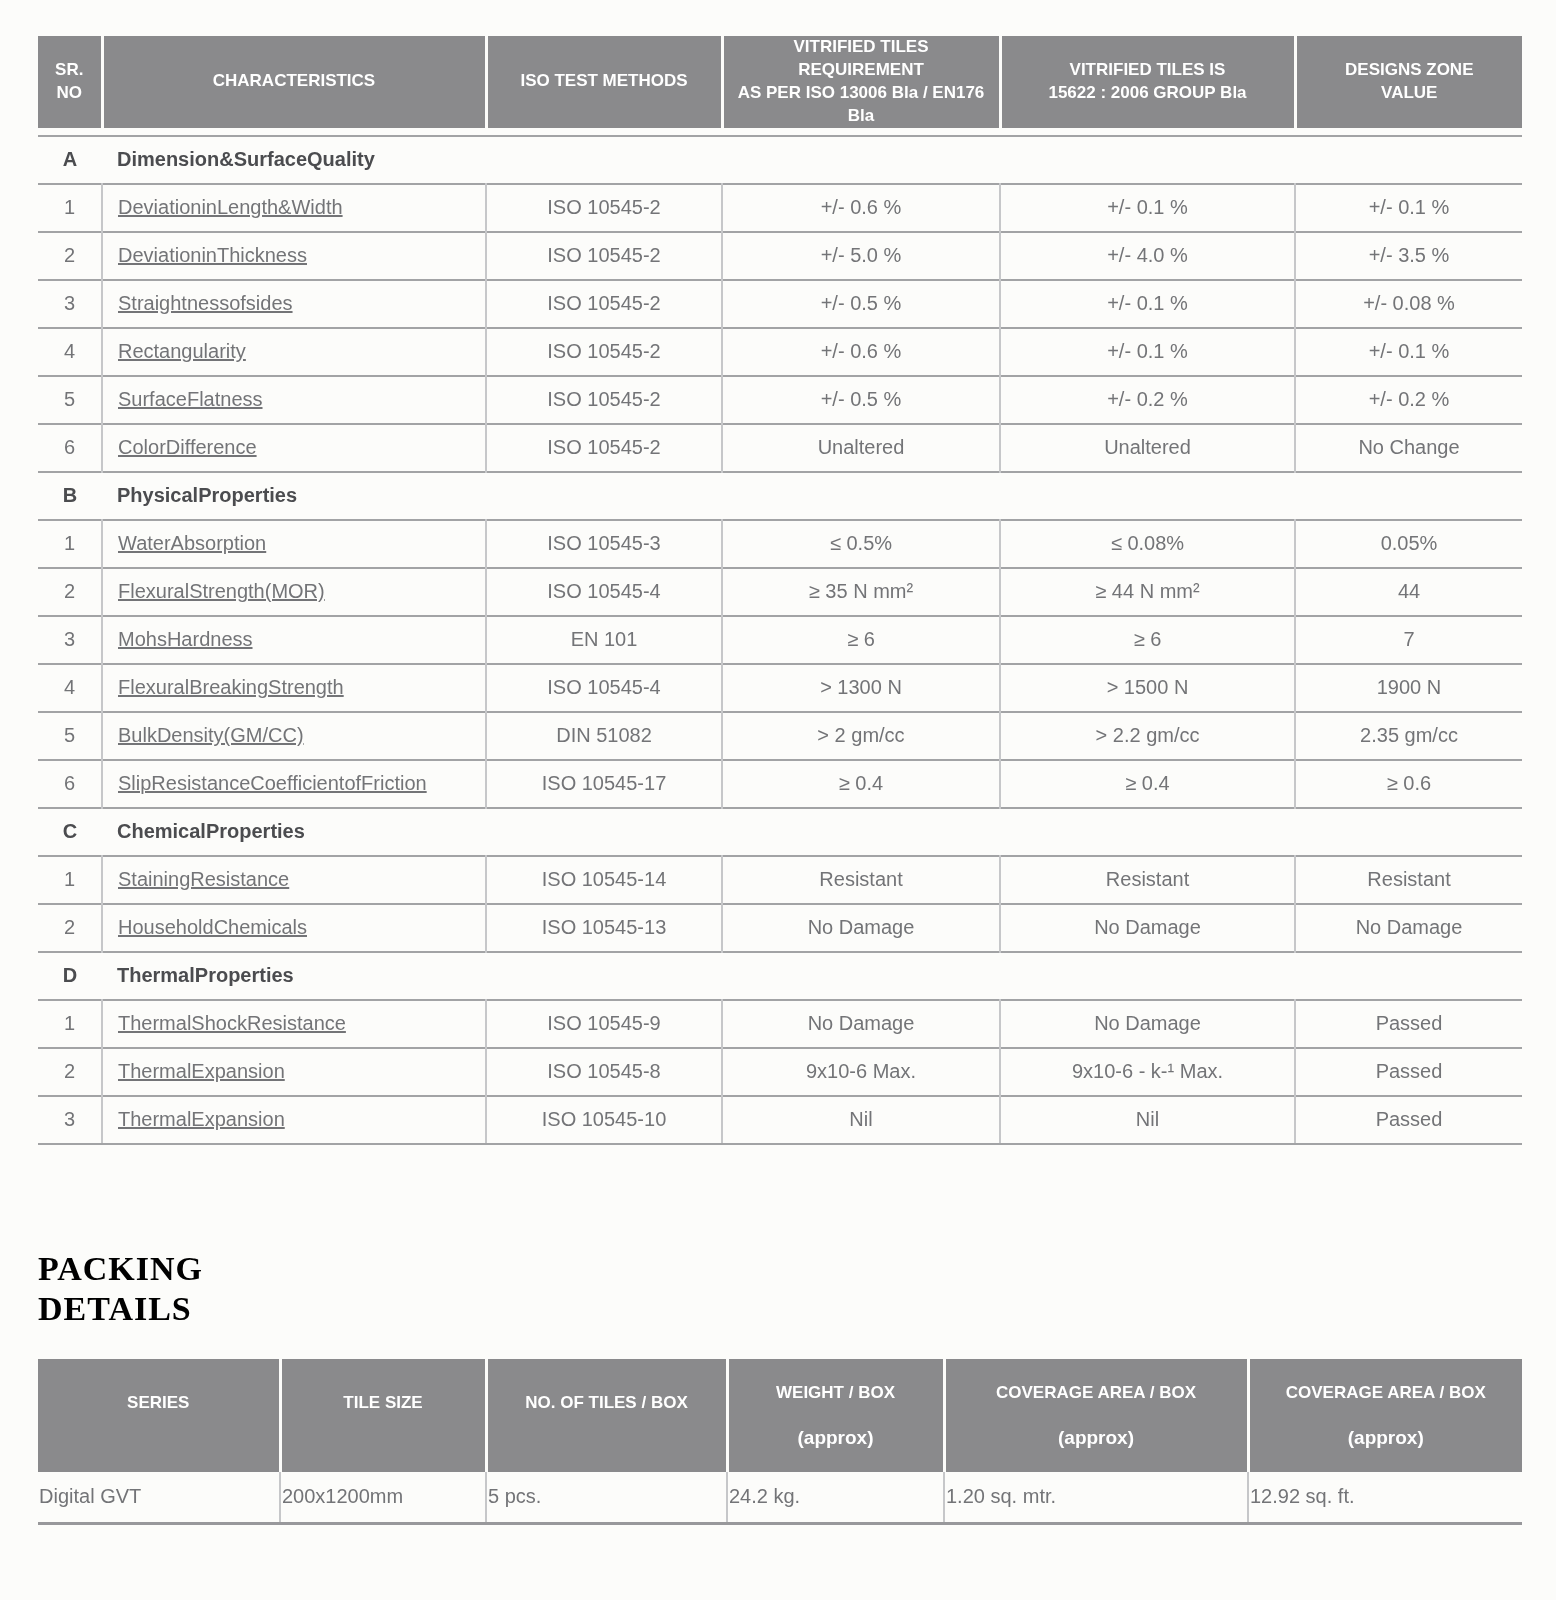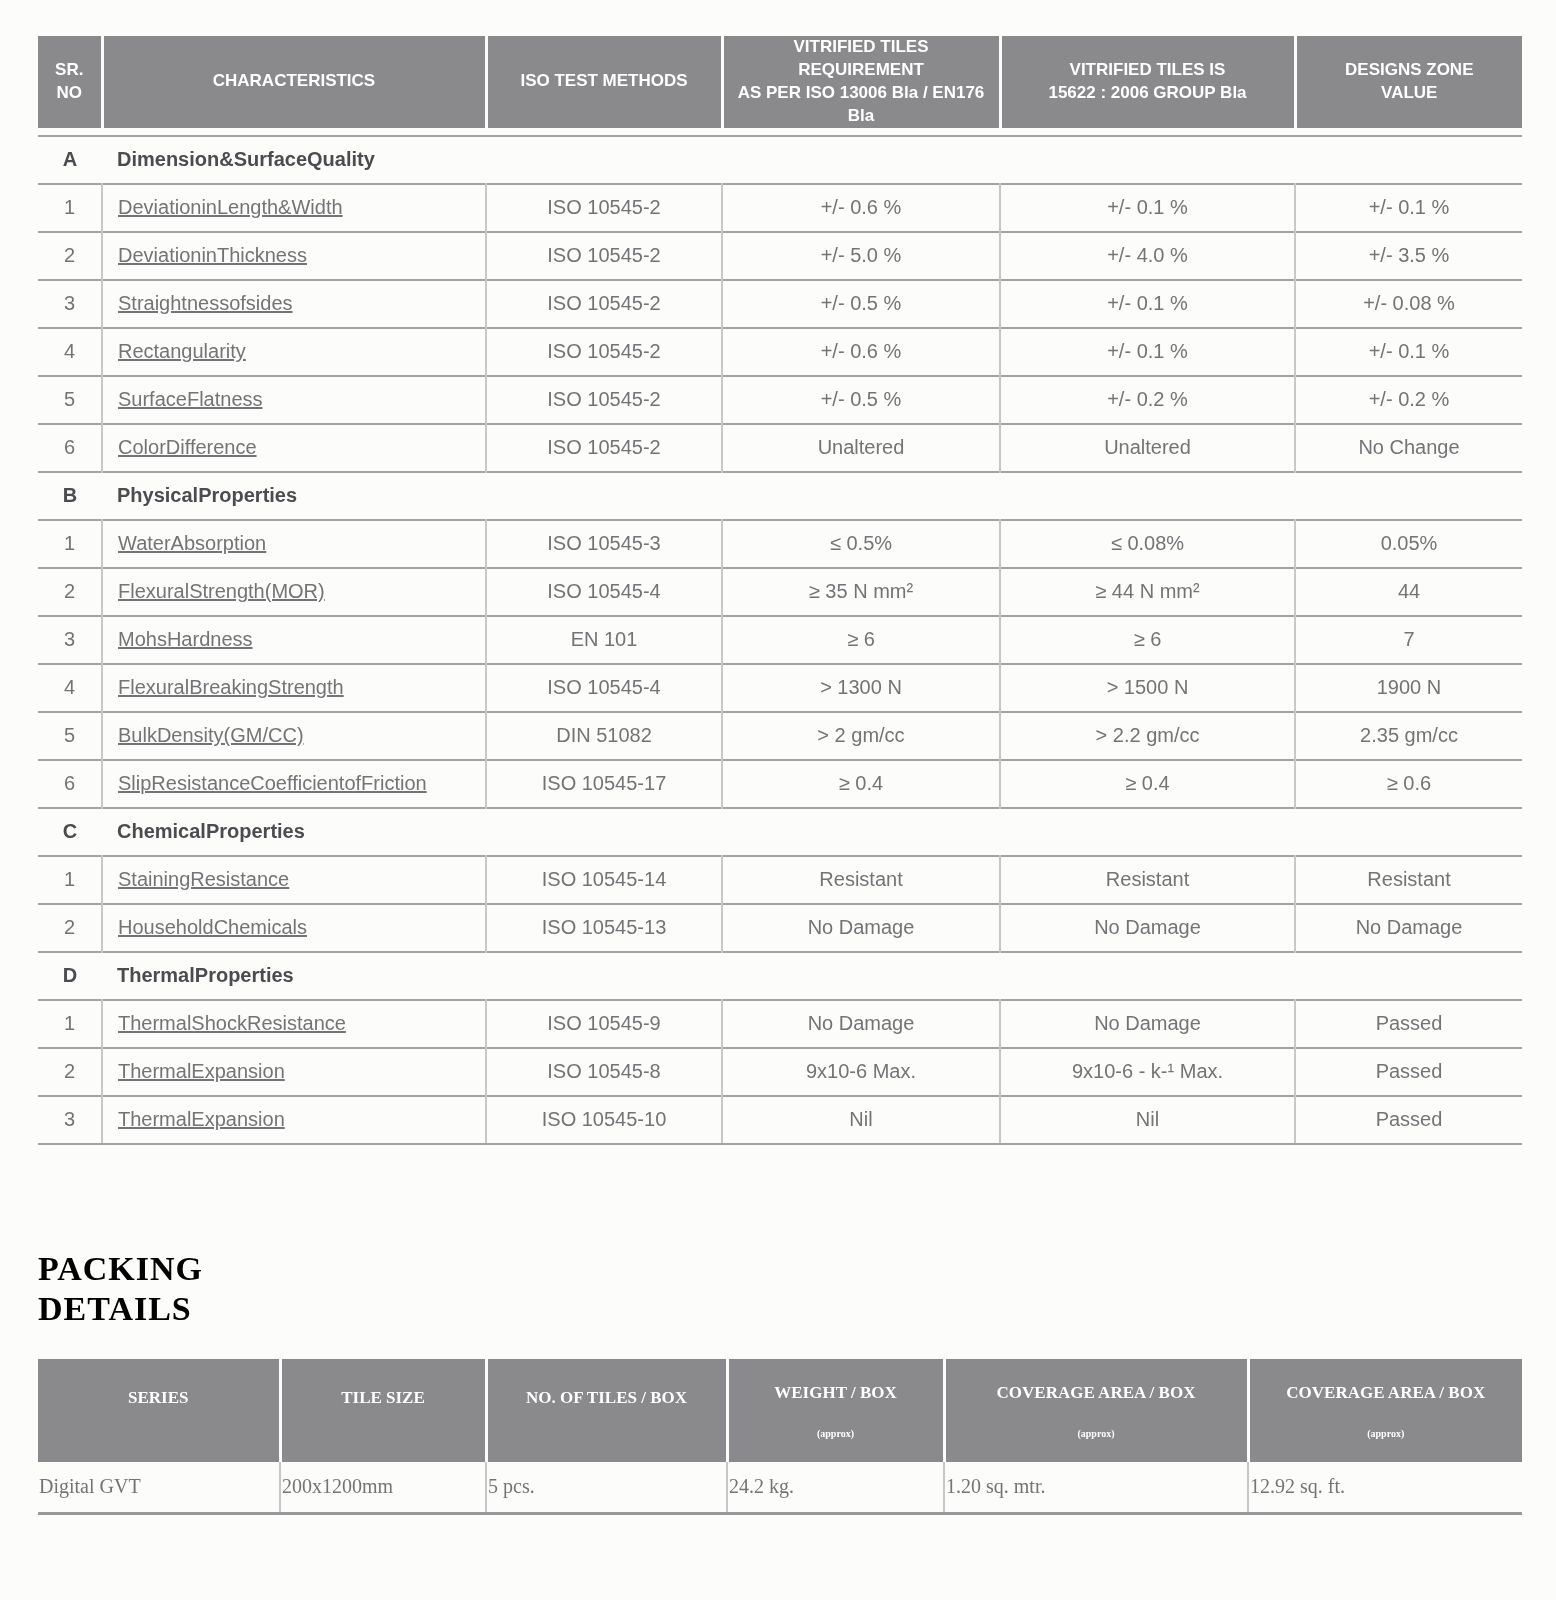--- a/index.html
+++ b/index.html
@@ -70,24 +70,24 @@
     vertical-align:middle;
     color:var(--body-text);
     font-size:20px;
     text-align:center;
     padding:0 4px;
   }
   tr.row td.last{border-right:none;}
   tr.row td.c-name{text-align:left;padding-left:15px;text-decoration:underline;}
   tr.last-row td{border-bottom:2px solid var(--line);}
 
-  .pack-table{margin-top:30px;font-family:Liberation Serif, serif;}
+  .pack-table{margin-top:30px;}
   .pack-table th{height:76px;border-right:3px solid var(--page-bg);padding:0 4px;}
   .pack-table th.last{border-right:none;}
-  .th-sub{font-size:10px;font-weight:bold;line-height:1.1;}
+  .th-sub{font-size:19px;font-weight:bold;line-height:1.1;}
   .pack-table td{
     height:52px;
     vertical-align:middle;
     text-align:left;
     color:var(--body-text);
     font-size:20px;
     border-right:2px solid var(--vline);
     border-bottom:3px solid #98989b;
   }
   .pack-table td.last{border-right:none;}

